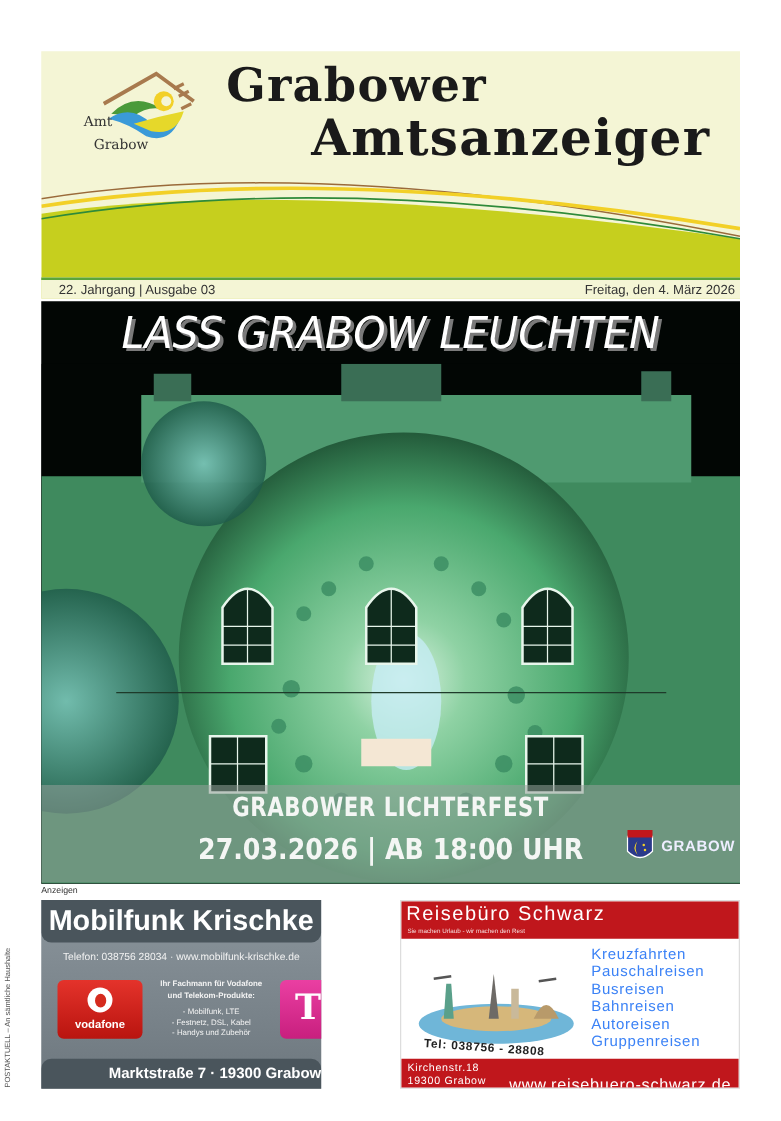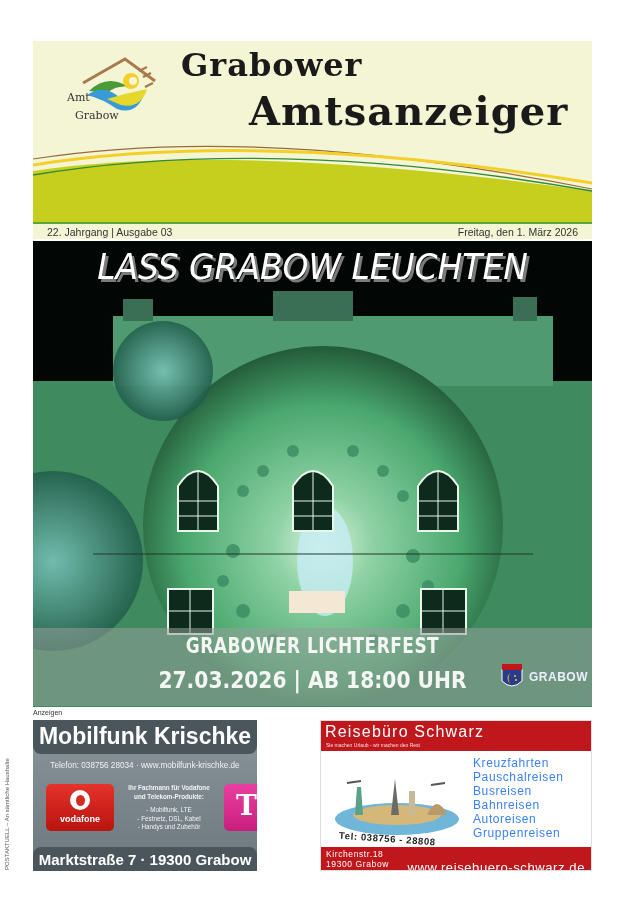--- a/index.html
+++ b/index.html
@@ -20,39 +20,39 @@
   }
   .masthead .logo { position: absolute; left: 14px; top: 12px; width: 110px; height: 65px; }
   .masthead .logo-amt {
     position: absolute; left: 20px; top: 38px; font-family: "DejaVu Serif", serif; font-size: 11px; color: #333; text-align: right;
   }
   .masthead .logo-grabow {
     position: absolute; left: 28px; top: 56px; font-family: "DejaVu Serif", serif; font-size: 11px; color: #333;
   }
   .title-1 {
     position: absolute; left: 148px; top: 5px;
-    font-family: "DejaVu Serif", serif; font-weight: bold; font-size: 32px; color: #1a1a1a;
+    font-family: "DejaVu Serif", serif; font-weight: bold; font-size: 37px; color: #1a1a1a;
     letter-spacing: 1px;
   }
   .title-2 {
     position: absolute; left: 185px; top: 46px;
     font-family: "DejaVu Serif", serif; font-weight: bold; font-size: 40px; color: #1a1a1a;
     letter-spacing: 1px;
     margin-left: 31px;
   }
   .waves { position: absolute; left: 0; top: 90px; width: 559px; height: 108px; }
   .subtitle {
     position: absolute; left: 14px; top: 140px; width: 520px;
     font-family: "DejaVu Serif", serif; font-weight: bold; font-size: 8.8px; line-height: 12px; color: #4a4f1e;
   }
   .issue-bar {
     position: absolute; left: 33px; top: 222px; width: 559px; height: 17px;
     background: #f4f5d5; border-top: 2px solid #5aa53a;
     font-size: 10.5px; color: #333; display: flex; justify-content: space-between; align-items: center;
-    padding: 0 14px 0 14px;
+    padding: 0 4px 0 14px;
   }
 
   
   .hero {
     position: absolute; left: 33px; top: 241px; width: 559px; height: 466px;
     background: #020604; overflow: hidden;
   }
   .hero-headline {
     position: absolute; left: 0; top: 6px; width: 100%; text-align: center;
     font-family: "DejaVu Sans", sans-serif; font-style: italic; font-size: 35px; color: #ffffff;
@@ -101,21 +101,21 @@
     position: absolute; left: 191px; top: 64px; width: 67px; height: 47px; border-radius: 5px;
     background: linear-gradient(#ea3fa2, #c81f7e);
   }
   .telekom-card .t { position: absolute; left: 12px; top: 5px; font-family: "DejaVu Serif", serif; font-weight: bold; font-size: 28px; color: #fff; }
   .telekom-card .dots { position: absolute; left: 36px; top: 20px; font-size: 14px; color: #fff; letter-spacing: 3px; font-weight: bold;}
   .ad1-mid { position: absolute; left: 85px; top: 64px; width: 102px; text-align: center; font-size: 6.3px; color: #f4f4f4; line-height: 8.5px; }
   .ad1-mid .hd { font-weight: bold; }
   .ad1-mid ul { list-style: none; margin-top: 5px; }
   .ad1-bottom { position: absolute; left: 0; top: 127px; width: 100%; height: 24px; background: #4a555c;
     border-top-left-radius: 8px; border-top-right-radius: 8px; }
-  .ad1-address { position: absolute; left: 0; top: 131px; width: 100%; text-align: center; font-size: 15px; color: #fff; font-weight: bold; }
+  .ad1-address { position: absolute; left: 0; top: 131px; width: 100%; text-align: right; font-size: 12px; color: #fff; font-weight: bold; }
 
   
   .ad2 {
     position: absolute; left: 320px; top: 720px; width: 272px; height: 151px;
     background: #ffffff; overflow: hidden; border: 1px solid #ddd;
   }
   .ad2-top { position: absolute; left: 0; top: 0; width: 100%; height: 30px; background: #c0171c; }
   .ad2-name { position: absolute; left: 4px; top: 2px; font-size: 16px; color: #fff; letter-spacing: 1.2px; }
   .ad2-slogan { position: absolute; left: 5px; top: 21px; font-size: 5px; color: #f6dede; }
   .ad2-services { position: absolute; left: 152px; top: 35px; font-size: 12px; line-height: 14px; color: #3b82f6; letter-spacing: 0.6px; }
@@ -149,21 +149,21 @@
     </svg>
     <span class="logo-amt">Amt</span>
     <span class="logo-grabow">Grabow</span>
   </div>
   <div class="title-1">Grabower</div>
   <div class="title-2">Amtsanzeiger</div>
 </header>
 
 <div class="issue-bar">
   <span>22. Jahrgang | Ausgabe 03</span>
-  <span>Freitag, den 1. März 2026</span>
+  <span>Freitag, den 4. März 2026</span>
 </div>
 
 <section class="hero">
   <svg class="photo" viewBox="0 0 559 416" preserveAspectRatio="none">
     <defs>
       <radialGradient id="glow" cx="0.5" cy="0.55" r="0.55">
         <stop offset="0" stop-color="#d9f2e0"></stop>
         <stop offset="0.25" stop-color="#8fd2a4"></stop>
         <stop offset="0.7" stop-color="#4aa86e"></stop>
         <stop offset="1" stop-color="#235a3a"></stop>

